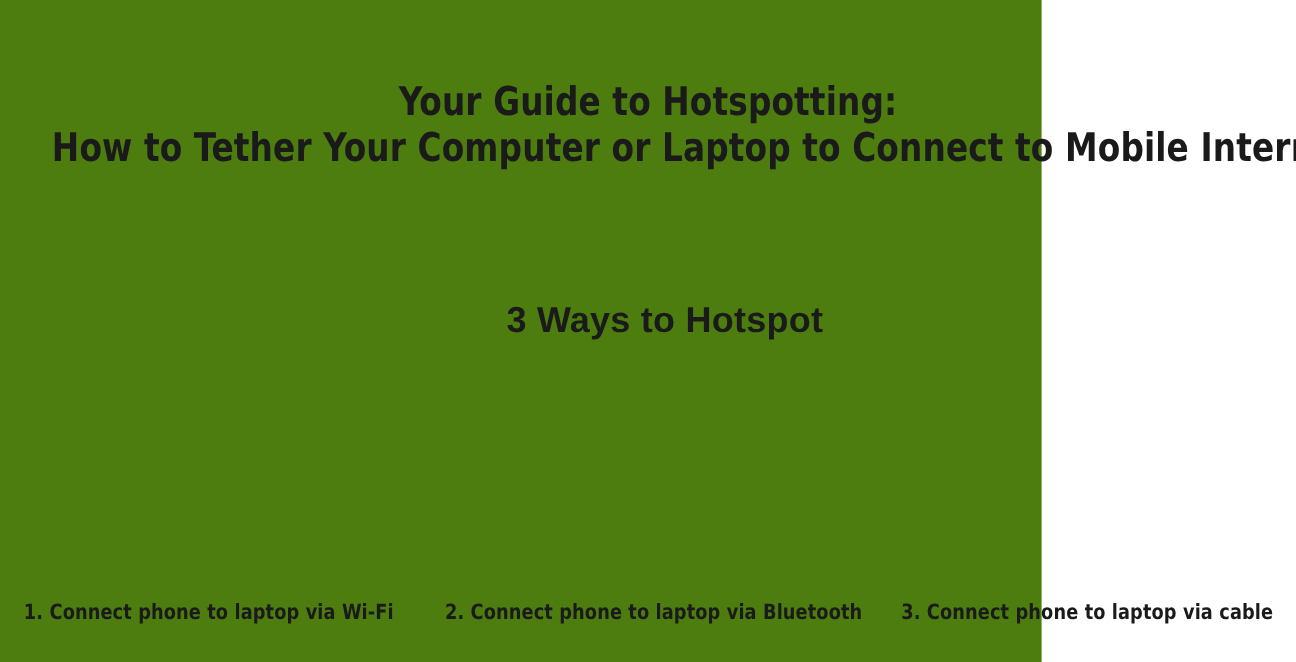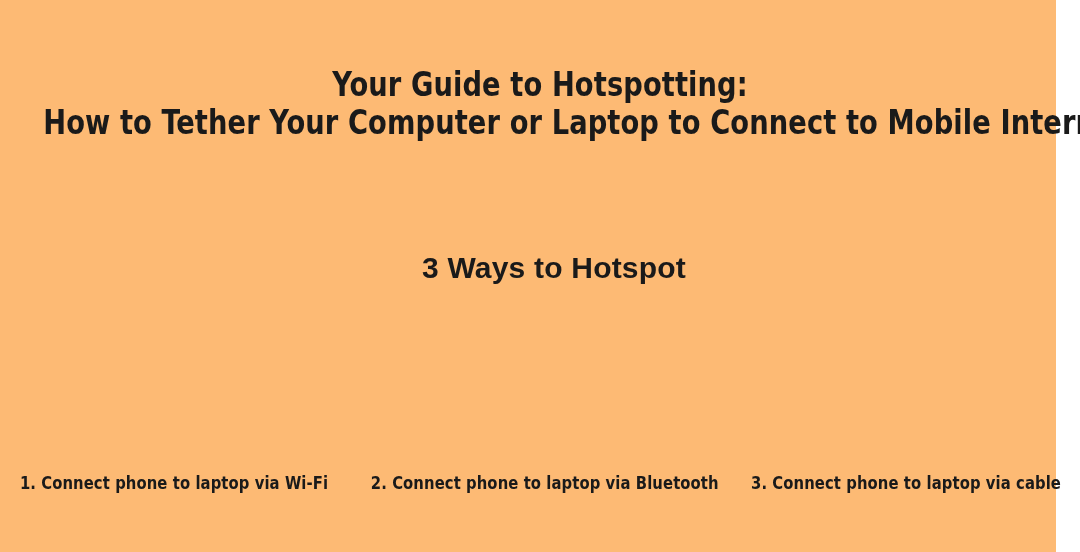--- a/index.html
+++ b/index.html
@@ -13,23 +13,23 @@
     width: 1080px;
     height: 552px;
     overflow: hidden;
     font-family: "Liberation Sans", "DejaVu Sans", sans-serif;
     color: #1a1a1a;
     -webkit-font-smoothing: antialiased;
   }
 
   .page {
     position: relative;
-    width: 1056px;
+    width: 868px;
     height: 552px;
-    background: #fdba74;
+    background: #4d7c0f;
   }
 
   
   .article-title {
     position: absolute;
     top: 44px;
     left: 0;
     width: 1080px;
     text-align: center;
     font-family: "Liberation Sans Narrow", "DejaVu Sans Condensed", "Liberation Sans", sans-serif;
@@ -75,21 +75,21 @@
   }
 
   .illustration-slot {
     width: 360px;
     height: 190px;
   }
 
   
   .caption-row {
     position: absolute;
-    top: 472px;
+    top: 500px;
     left: 0;
     width: 1080px;
     display: flex;
     align-items: flex-start;
     justify-content: flex-end;
     gap: 12px;
   }
 
   .caption {
     width: 360px;

